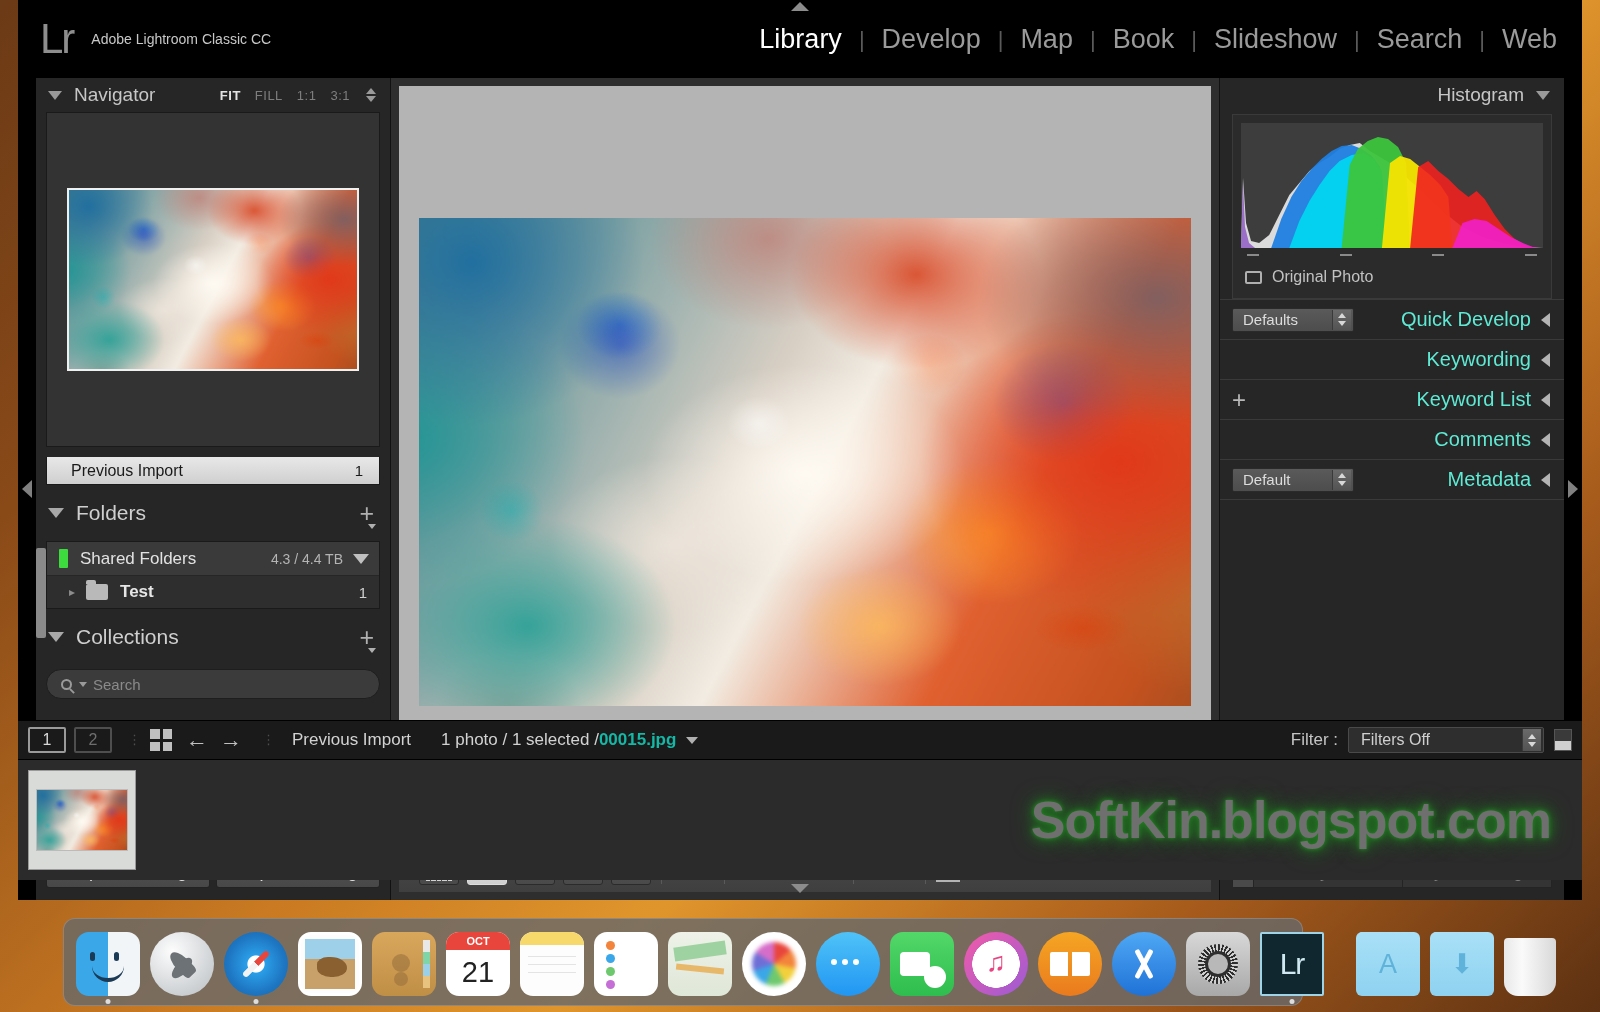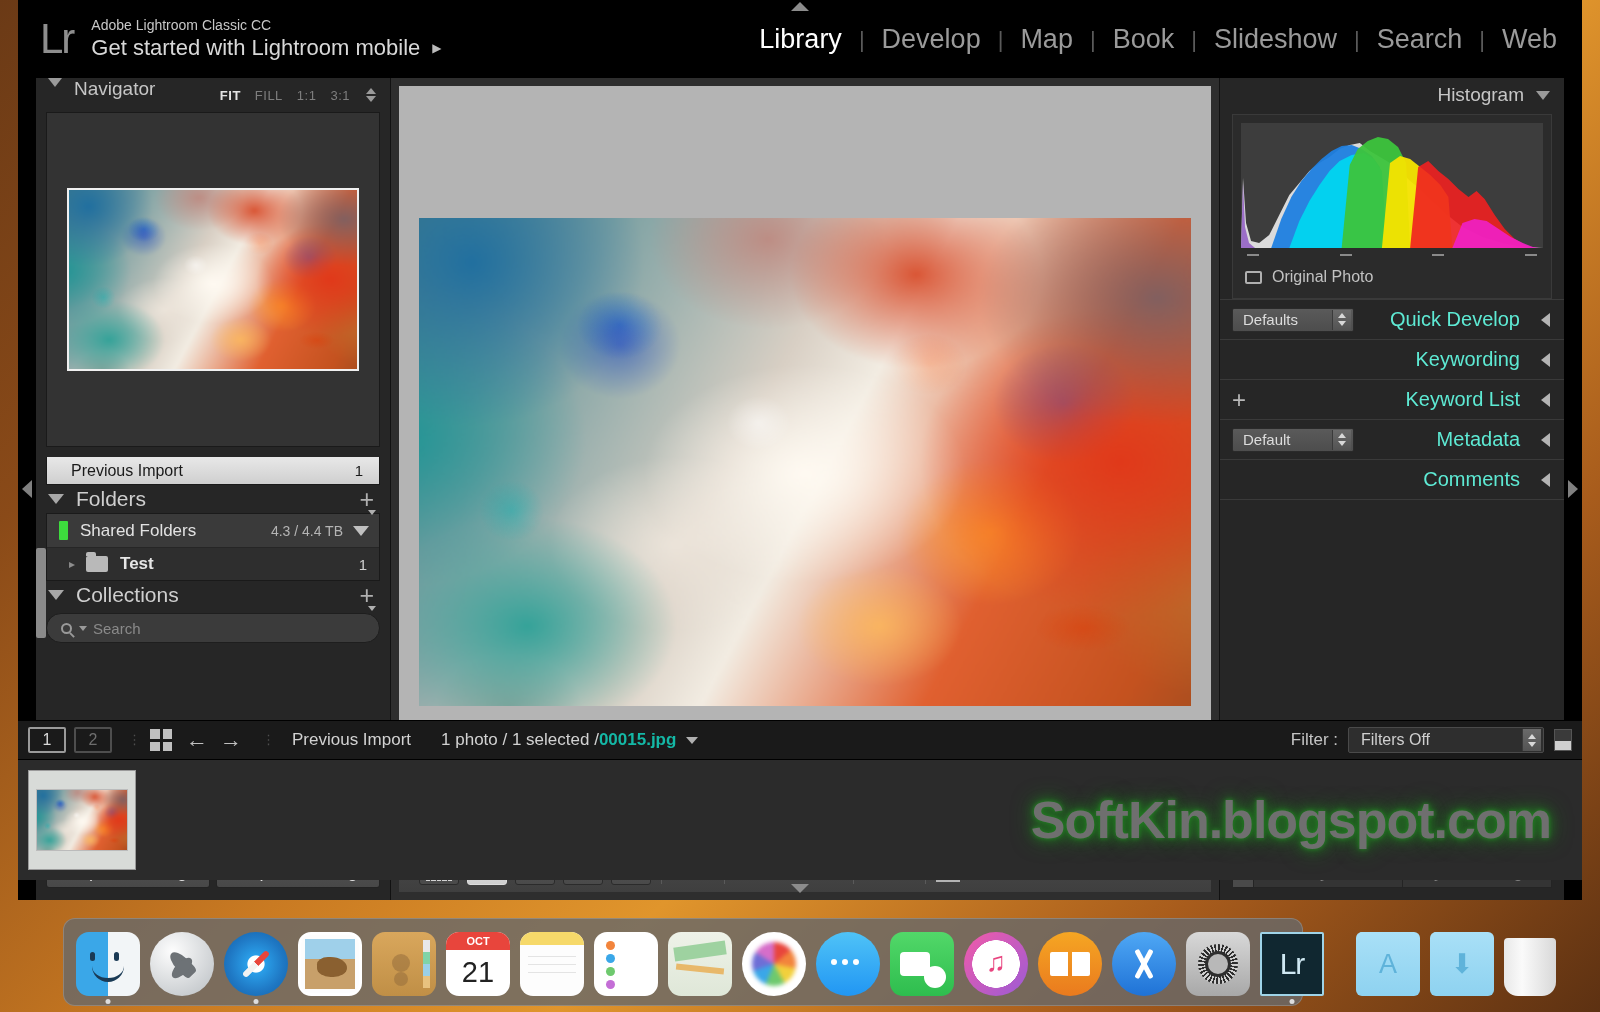--- a/index.html
+++ b/index.html
@@ -59,21 +59,21 @@
   .edge-tri-l { width:0;height:0;border-top:9px solid transparent;border-bottom:9px solid transparent;border-right:10px solid #808080; }
   .edge-tri-r { width:0;height:0;border-top:9px solid transparent;border-bottom:9px solid transparent;border-left:10px solid #808080; }
 
   
   .left-panel {
     width: 355px; background: #262626; flex: 0 0 355px;
     display: flex; flex-direction: column; position: relative;
     border-right: 1px solid #111;
   }
   .panel-head {
-    display: flex; height: 34px; padding: 0 14px 0 12px;
+    display: flex; align-items: center; height: 34px; padding: 0 14px 0 12px;
     color: #b4b4b4;
   }
   .panel-head .tri-d { width:0;height:0;border-left:7px solid transparent;border-right:7px solid transparent;border-top:9px solid #9a9a9a; margin-right: 12px;}
   .panel-head .title { font-size: 19px; color: #c6c6c6; }
   .nav-zooms { margin-left: auto; display: flex; align-items: center; gap: 14px; }
   .nav-zoom { font-size: 13px; color: #7e7e7e; letter-spacing: .5px; cursor: pointer; }
   .nav-zoom.active { color: #e3e3e3; font-weight: bold; }
   .spinner { display:flex; flex-direction:column; gap:2px; margin-left:2px;}
   .spinner i { width:0;height:0;border-left:5px solid transparent;border-right:5px solid transparent; }
   .spinner i.up { border-bottom:6px solid #9a9a9a; }
@@ -131,21 +131,21 @@
 
   .catalog-row {
     display:flex; align-items:center; justify-content:space-between;
     height: 28px; padding: 0 16px 0 24px;
     background: linear-gradient(#e8e8e8,#cfcfcf); color:#1a1a1a;
     font-size: 16px; margin: 0 10px; border:1px solid #1a1a1a; border-top:none;
   }
   .catalog-row .cnt { font-size: 15px; }
 
   .section-head {
-    display:flex; align-items:center; height: 28px; padding: 0 16px 0 12px;
+    display:flex; align-items:center; height: 56px; padding: 0 16px 0 12px;
   }
   .section-head .tri-d { width:0;height:0;border-left:8px solid transparent;border-right:8px solid transparent;border-top:10px solid #a8a8a8; margin-right:12px;}
   .section-head .lbl { font-size: 21px; color: #cfcfcf; }
   .plus-btn {
     margin-left:auto; color:#b0b0b0; font-size: 25px; line-height:1; position:relative; cursor:pointer;
   }
   .plus-btn::after{content:"";position:absolute;right:-2px;bottom:-3px;width:0;height:0;border-left:4px solid transparent;border-right:4px solid transparent;border-top:5px solid #b0b0b0;}
 
   .folder-box { margin: 0 10px; border:1px solid #1a1a1a; background:#2e2e2e; }
   .folder-vol {
@@ -241,21 +241,21 @@
   .rp-tri { width:0;height:0;border-left:7px solid transparent;border-right:7px solid transparent;border-top:9px solid #9a9a9a;}
   .hist-box { margin: 2px 12px 0; border:1px solid #3a3a3a; background:#2b2b2b; padding:8px;}
   .hist-canvas { height: 125px; background:#3d3d3d; position:relative; overflow:hidden; }
   .hist-ticks { display:flex; justify-content:space-between; padding: 6px 6px 2px; }
   .hist-ticks i { width:12px;height:2px;background:#8a8a8a;display:block;}
   .orig-photo { display:flex; align-items:center; gap:10px; padding: 10px 4px 4px; color:#c2c2c2; font-size:16px;}
   .op-ico { width:17px;height:13px;border:2px solid #b0b0b0;border-radius:2px;}
 
   .rp-section {
     display:flex; align-items:center; height: 40px; padding: 0 14px 0 12px;
-    border-top:1px solid #3a3a3a; gap:21px;
+    border-top:1px solid #3a3a3a; gap:10px;
   }
   .rp-section .label { margin-left:auto; font-size:20px; color:#5eead4;}
   .rp-caret { width:0;height:0;border-top:7px solid transparent;border-bottom:7px solid transparent;border-right:9px solid #b4b4b4; }
   .rp-select {
     height:24px; min-width:122px; background:linear-gradient(#5a5a5a,#4d4d4d);
     border:1px solid #2a2a2a;border-radius:2px;display:flex;align-items:center;
     padding-left:10px;color:#dcdcdc;font-size:15px; position:relative;
   }
   .sel-spin { position:absolute; right:2px; top:1px; bottom:1px; width:19px;
     background:linear-gradient(#6a6a6a,#535353); border-left:1px solid #3a3a3a;
@@ -400,24 +400,20 @@
 
 <div class="desktop"></div>
 
 <div class="lr-window">
 
   <div class="identity-bar">
     <div class="top-arrow"></div>
     <div class="lr-logo">Lr</div>
     <div class="identity-text">
       <div class="identity-app">Adobe Lightroom Classic CC</div>
-      <div class="identity-sub">
-        <span>Get started with Lightroom mobile</span>
-        <span class="tri">▶</span>
-      </div>
     </div>
     <div class="modules">
       <div class="module active">Library</div>
       <span class="module-sep">|</span>
       <div class="module">Develop</div>
       <span class="module-sep">|</span>
       <div class="module">Map</div>
       <span class="module-sep">|</span>
       <div class="module">Book</div>
       <span class="module-sep">|</span>
@@ -653,33 +649,33 @@
         <span class="rp-caret"></span>
       </div>
 
       <div class="rp-section">
         <span class="rp-plus">+</span>
         <span class="label">Keyword List</span>
         <span class="rp-caret"></span>
       </div>
 
       <div class="rp-section">
+        <span class="label">Comments</span>
+        <span class="rp-caret"></span>
+      </div>
+
+      <div class="rp-section">
         <div class="rp-select">
           <span>Default</span>
           <span class="sel-spin">
               <i class="u"></i>
               <i class="d"></i>
             </span>
         </div>
         <span class="label">Metadata</span>
-        <span class="rp-caret"></span>
-      </div>
-
-      <div class="rp-section">
-        <span class="label">Comments</span>
         <span class="rp-caret"></span>
       </div>
 
       <div class="rp-spacer"></div>
 
       <div class="sync-row">
         <div class="sync-toggle">
             <i class="a"></i>
             <i class="b"></i>
           </div>

